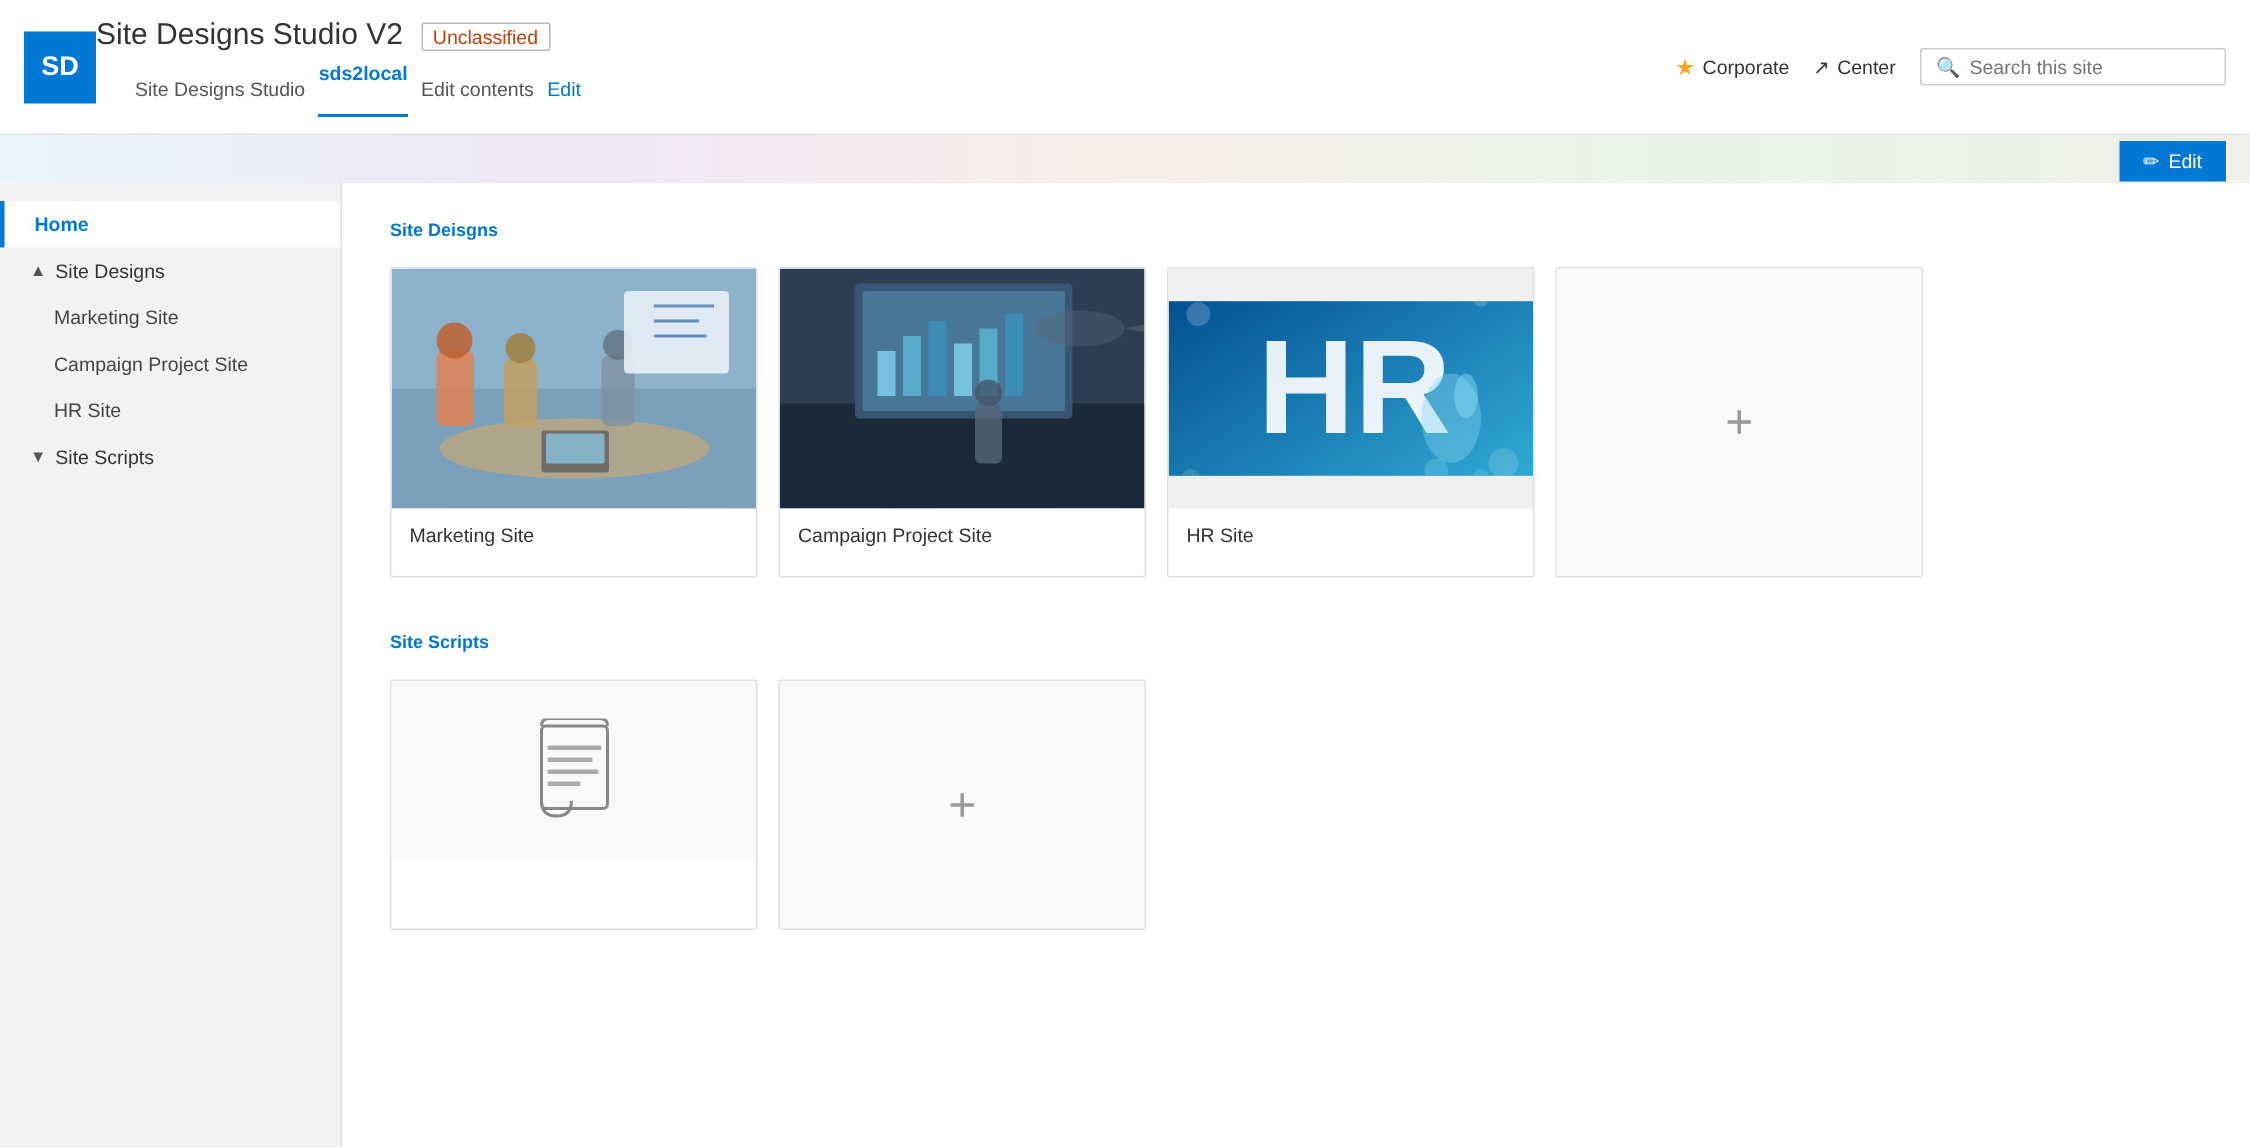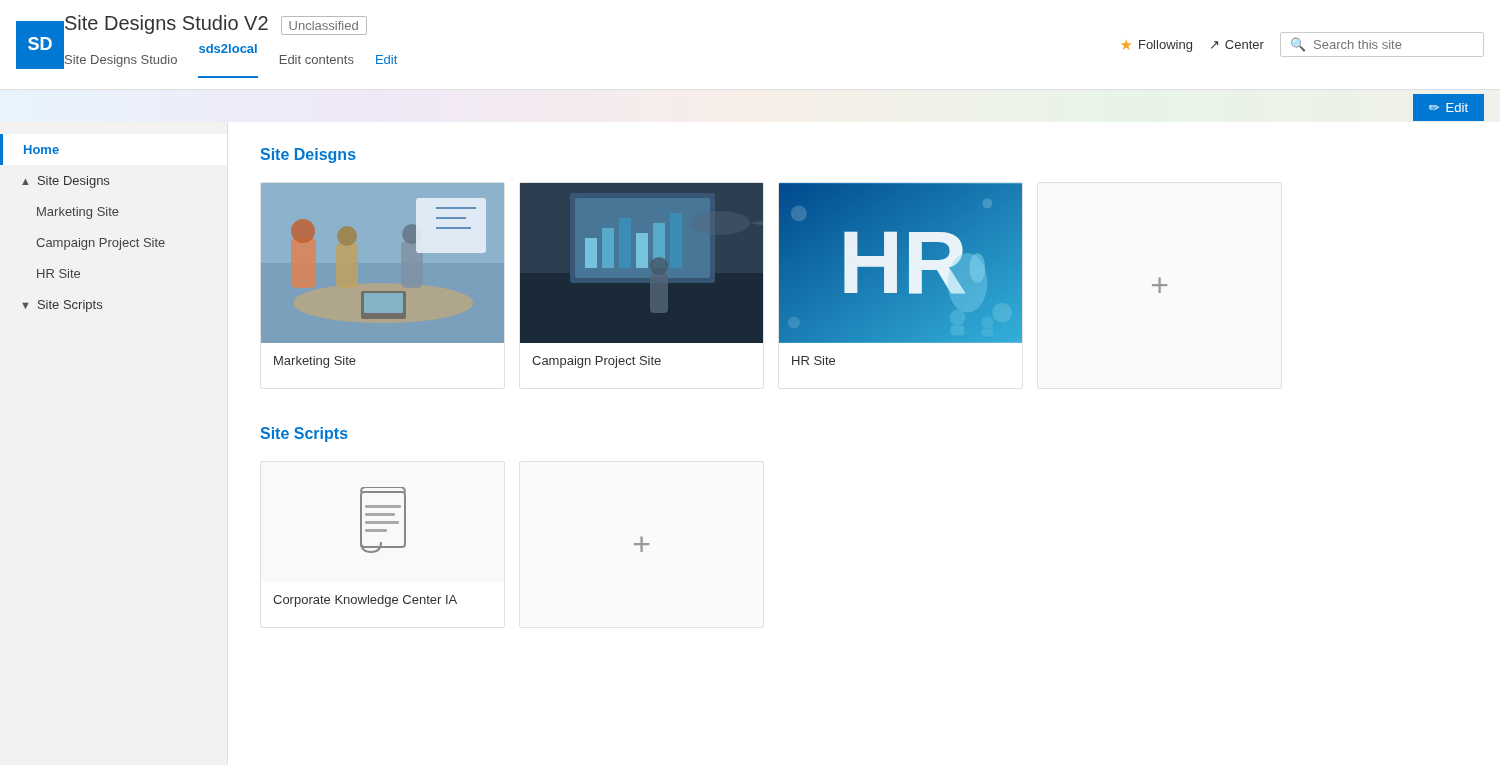--- a/index.html
+++ b/index.html
@@ -21,24 +21,24 @@
       display: flex; align-items: center; justify-content: center;
       font-size: 18px; font-weight: bold;
       flex-shrink: 0;
     }
     .site-title-area { display: flex; flex-direction: column; }
     .site-title-row { display: flex; align-items: baseline; gap: 12px; }
     .site-title {
       font-size: 20px; font-weight: 400; color: #333;
     }
     .site-tag {
-      font-size: 13px; color: #737373; border: 1px solid #bbb;
+      font-size: 13px; color: #c2410c; border: 1px solid #bbb;
       padding: 1px 7px; border-radius: 2px;
     }
-    .site-nav { display: flex; gap: 21px; margin-top: 6px; align-items: center; }
+    .site-nav { display: flex; gap: 9px; margin-top: 6px; align-items: center; margin-left: 26px; }
     .site-nav a {
       font-size: 13px; color: #555; text-decoration: none; cursor: pointer;
     }
     .site-nav a.active {
       color: #0078d4; font-weight: 600; border-bottom: 2px solid #0078d4; padding-bottom: 20px;
     }
     .site-nav a.edit-link { color: #0078d4; }
 
     .top-right {
       margin-left: auto;
@@ -95,21 +95,21 @@
       color: #333;
     }
     .sidebar-item.active { background: #fff; font-weight: 600; color: #0078d4; border-left: 3px solid #0078d4; }
     .sidebar-item.indent { padding-left: 36px; font-size: 13px; color: #444; }
     .sidebar-toggle { font-size: 11px; color: #555; }
 
     
     .main-content { flex: 1; padding: 24px 32px; background: #fff; }
 
     .section-title {
-      font-size: 16px; font-weight: 600; color: #0078d4; margin-bottom: 18px;
+      font-size: 12px; font-weight: 600; color: #0078d4; margin-bottom: 18px;
     }
 
     
     .card-grid {
       display: flex; flex-wrap: wrap; gap: 14px; margin-bottom: 36px;
     }
 
     .card {
       width: 245px;
       border: 1px solid #e0e0e0;
@@ -162,21 +162,21 @@
       width: 100%; height: 160px;
       background: linear-gradient(135deg, #b8cce4 0%, #8db0cc 40%, #5a8ab0 100%);
       position: relative; overflow: hidden;
     }
     .img-campaign {
       width: 100%; height: 160px;
       background: linear-gradient(135deg, #2c3e50 0%, #4a6a8a 50%, #7a9ab0 100%);
       position: relative; overflow: hidden;
     }
     .img-hr {
-      width: 100%; height: 160px;
+      width: 100%; height: 116px;
       background: linear-gradient(135deg, #0078d4 0%, #5bc0de 50%, #b0e0f5 100%);
       position: relative; overflow: hidden; display: flex; align-items: center; justify-content: center;
     }
   </style>
 </head>
 <body>
 
 <div class="top-bar">
   <div class="logo-box">SD</div>
   <div class="site-title-area">
@@ -187,21 +187,21 @@
     <div class="site-nav">
       <a>Site Designs Studio</a>
       <a class="active">sds2local</a>
       <a>Edit contents</a>
       <a class="edit-link">Edit</a>
     </div>
   </div>
   <div class="top-right">
     <button class="following-btn">
       <span class="star">★</span>
-      <span>Following</span>
+      <span>Corporate</span>
     </button>
     <button class="share-btn">
       <span>↗</span>
       <span>Center</span>
     </button>
     <div class="search-box">
       <span class="search-icon">🔍</span>
       <input type="text" placeholder="Search this site" style="">
     </div>
   </div>
@@ -353,21 +353,20 @@
             <rect x="8" y="5" width="44" height="55" rx="3" fill="none" stroke="#888" stroke-width="2"></rect>
             <rect x="12" y="18" width="36" height="3" rx="1" fill="#aaa"></rect>
             <rect x="12" y="26" width="30" height="3" rx="1" fill="#aaa"></rect>
             <rect x="12" y="34" width="34" height="3" rx="1" fill="#aaa"></rect>
             <rect x="12" y="42" width="22" height="3" rx="1" fill="#aaa"></rect>
 
             <path d="M8 55 Q8 65 18 65 Q28 65 28 55" fill="none" stroke="#888" stroke-width="2"></path>
             <path d="M8 5 Q8 0 13 0 L47 0 Q52 0 52 5" fill="none" stroke="#888" stroke-width="2"></path>
           </svg>
         </div>
-        <div class="script-card-label">Corporate Knowledge Center IA</div>
       </div>
 
       <div class="card-add" style="height:167px;">
         <span>+</span>
       </div>
 
     </div>
   </div>
 
 </div>

